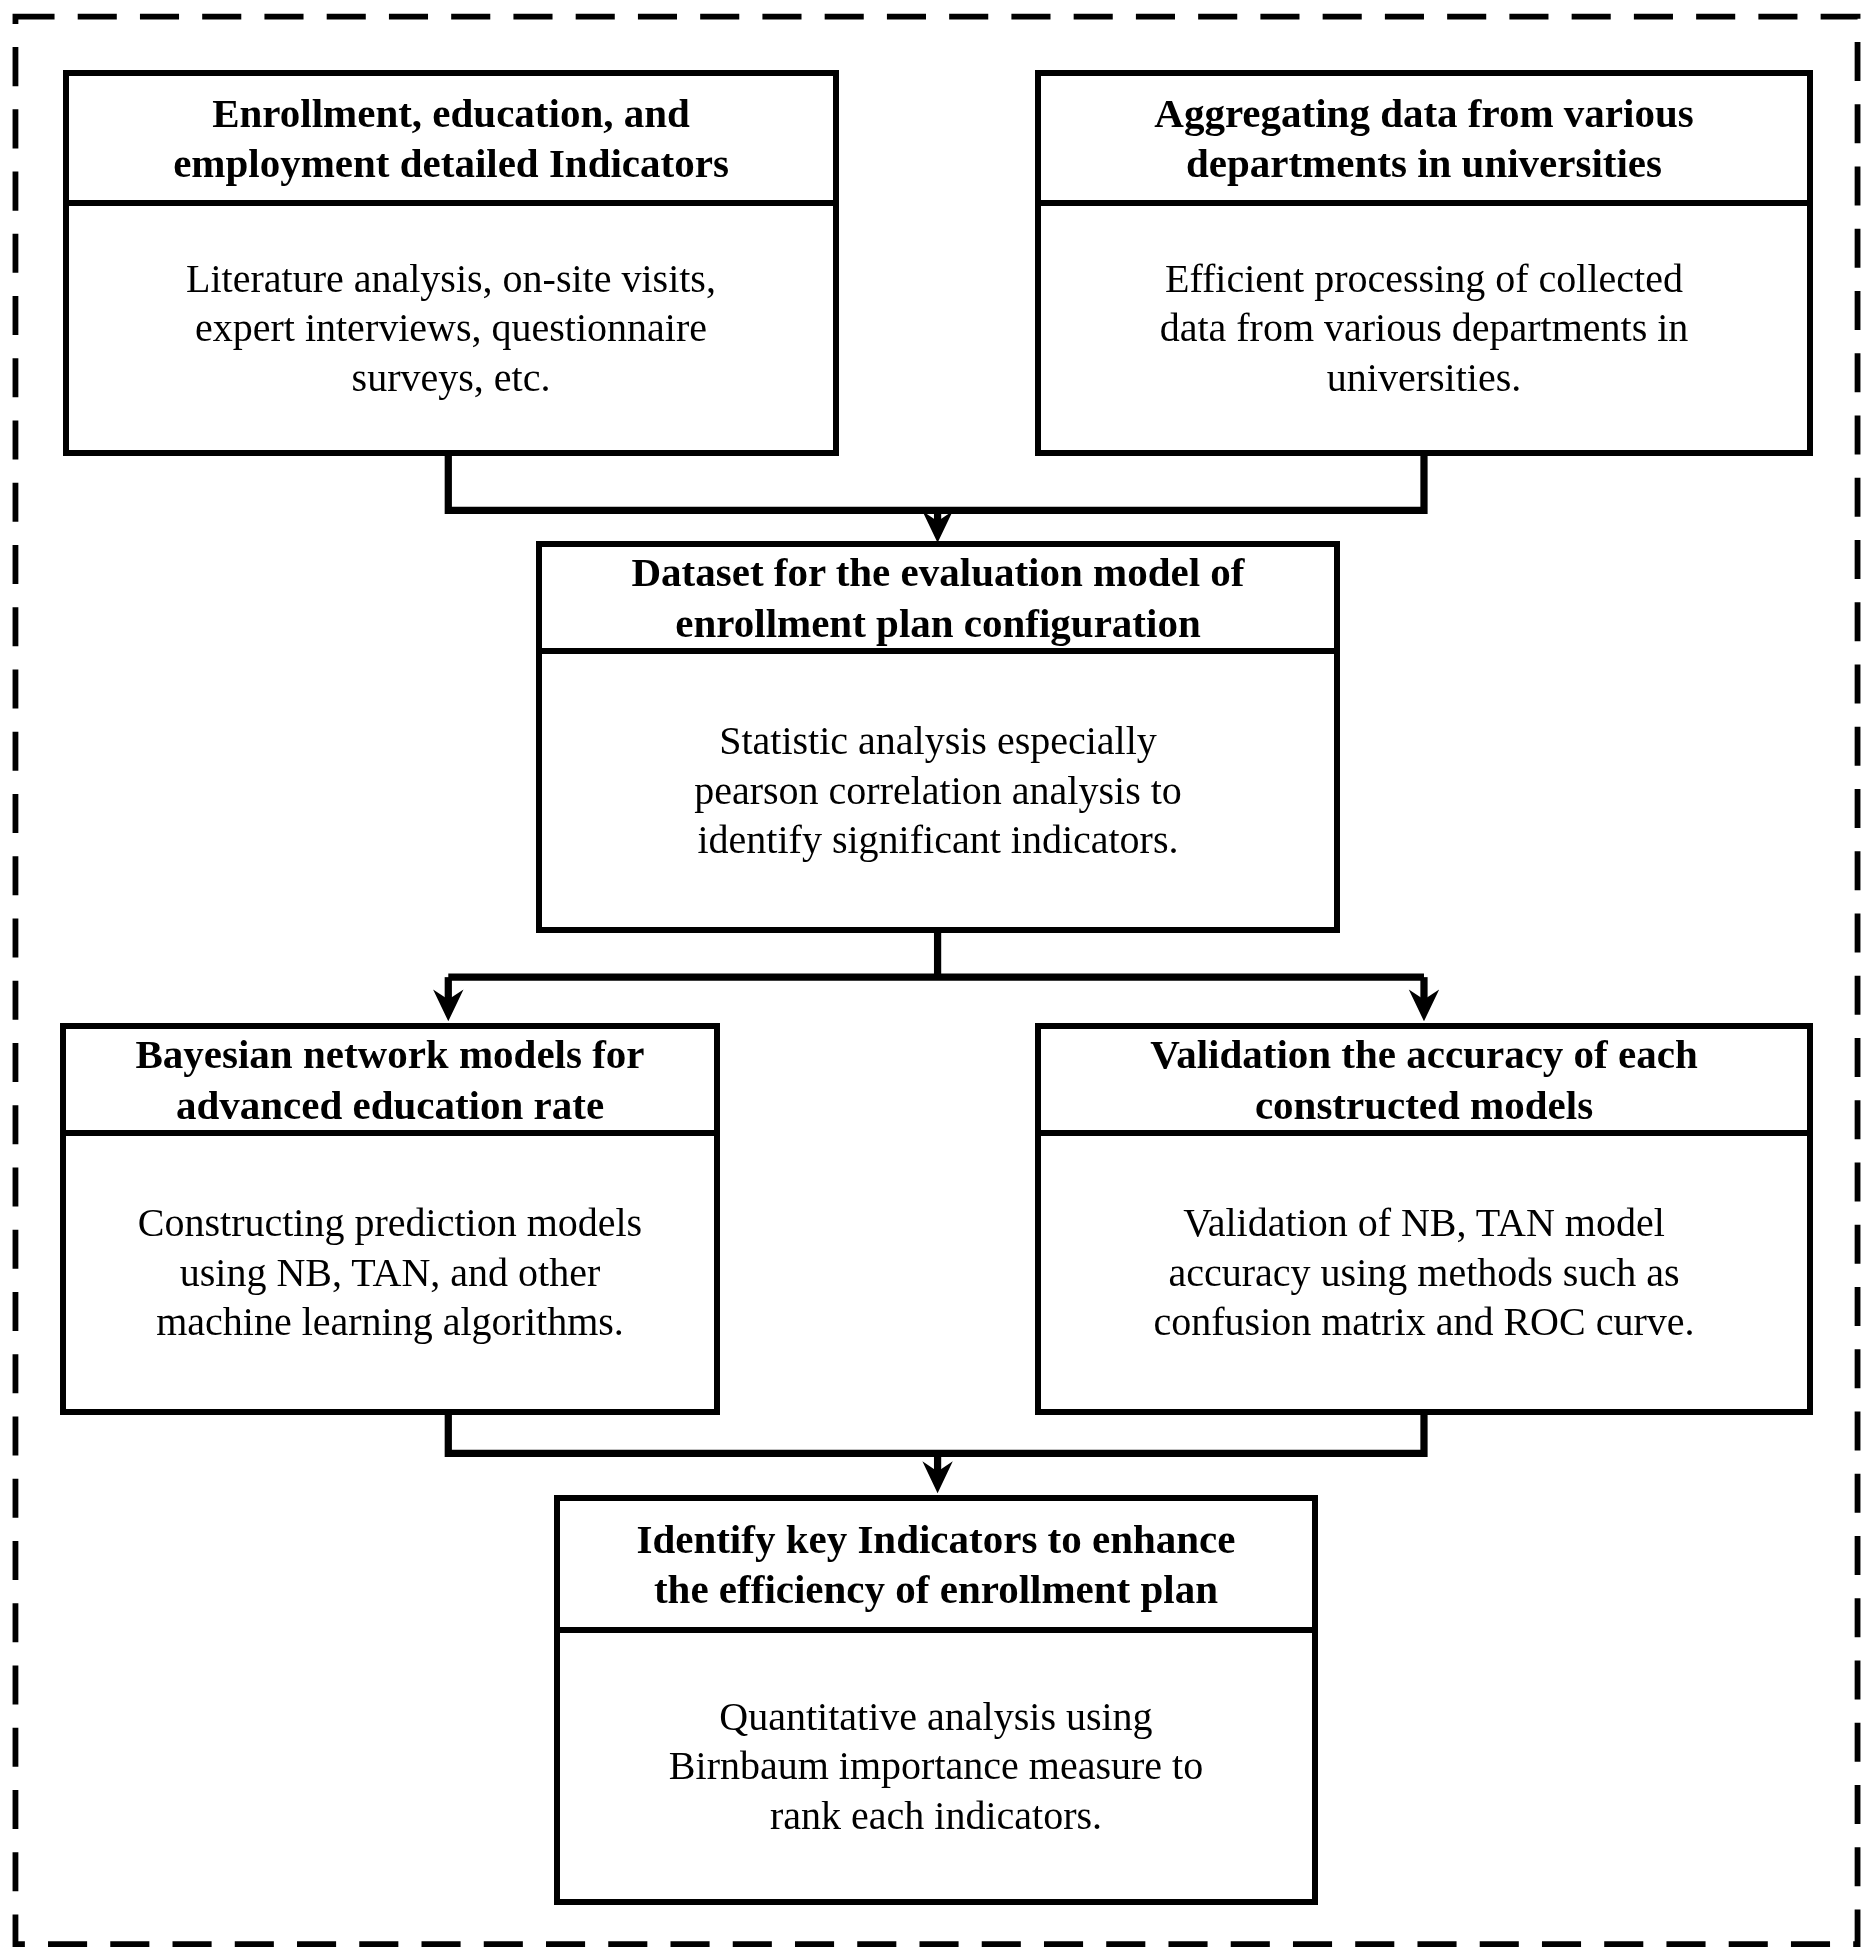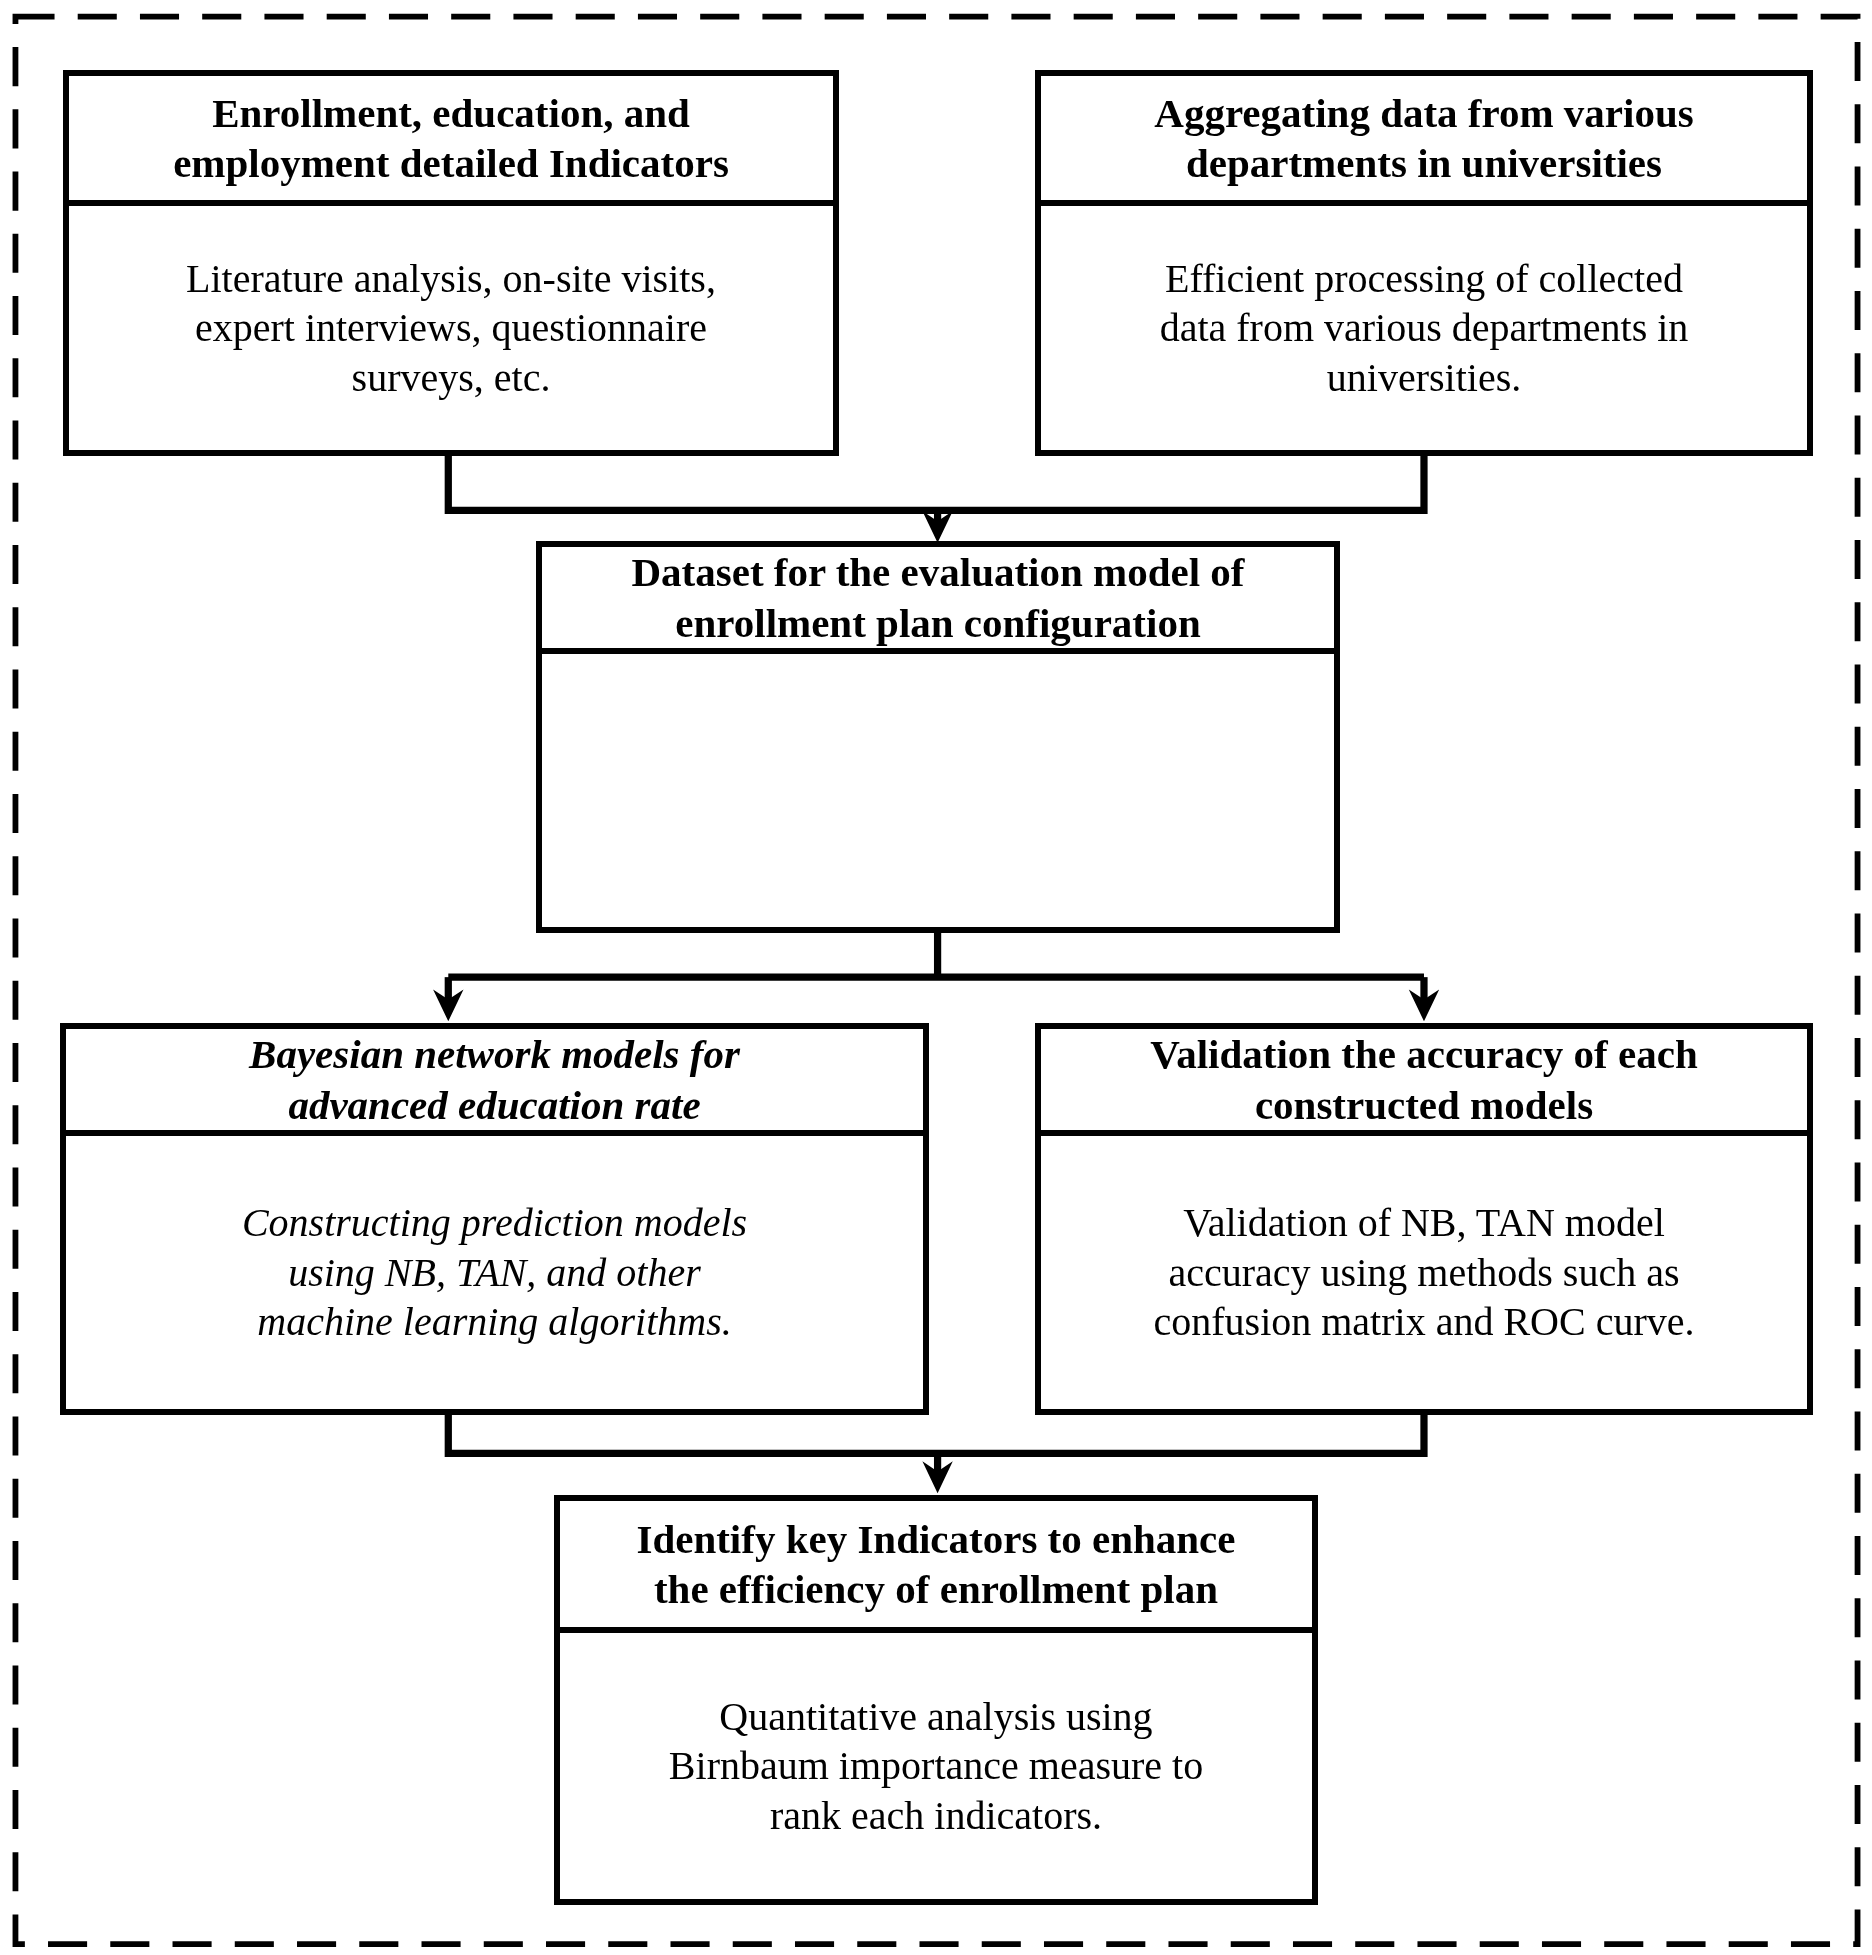--- a/index.html
+++ b/index.html
@@ -55,21 +55,21 @@
     white-space: pre-line;
     padding: 0 8.7px;
   }
   
   .node-indicators  { left: 63px;   top: 70px;   width: 776px; height: 386px; }
   .node-indicators  .node-header { height: 130px; }
   .node-aggregating { left: 1035px; top: 70px;   width: 778px; height: 386px; font-family: Liberation Serif, serif; }
   .node-aggregating .node-header { height: 130px; }
   .node-dataset     { left: 536px;  top: 541px;  width: 804px; height: 392px; }
   .node-dataset     .node-header { height: 107px; }
-  .node-bayesian    { left: 60px;   top: 1023px; width: 869px; height: 392px; font-style: italic; }
+  .node-bayesian    { left: 60px;   top: 1023px; width: 660px; height: 392px; }
   .node-bayesian    .node-header { height: 107px; }
   .node-validation  { left: 1035px; top: 1023px; width: 778px; height: 392px; }
   .node-validation  .node-header { height: 107px; }
   .node-identify    { left: 554px;  top: 1495px; width: 764px; height: 410px; }
   .node-identify    .node-header { height: 132px; }
 </style>
 </head>
 <body>
 
 <div class="canvas">
@@ -105,20 +105,23 @@
     <div class="node-header">Aggregating data from various
 departments in universities</div>
     <div class="node-body">Efficient processing of collected
 data from various departments in
 universities.</div>
   </div>
 
   <div class="node node-dataset">
     <div class="node-header">Dataset for the evaluation model of
 enrollment plan configuration</div>
+    <div class="node-body">Statistic analysis especially
+pearson correlation analysis to
+identify significant indicators.</div>
   </div>
 
   <div class="node node-bayesian">
     <div class="node-header">Bayesian network models for
 advanced education rate</div>
     <div class="node-body">Constructing prediction models
 using NB, TAN, and other
 machine learning algorithms.</div>
   </div>
 

